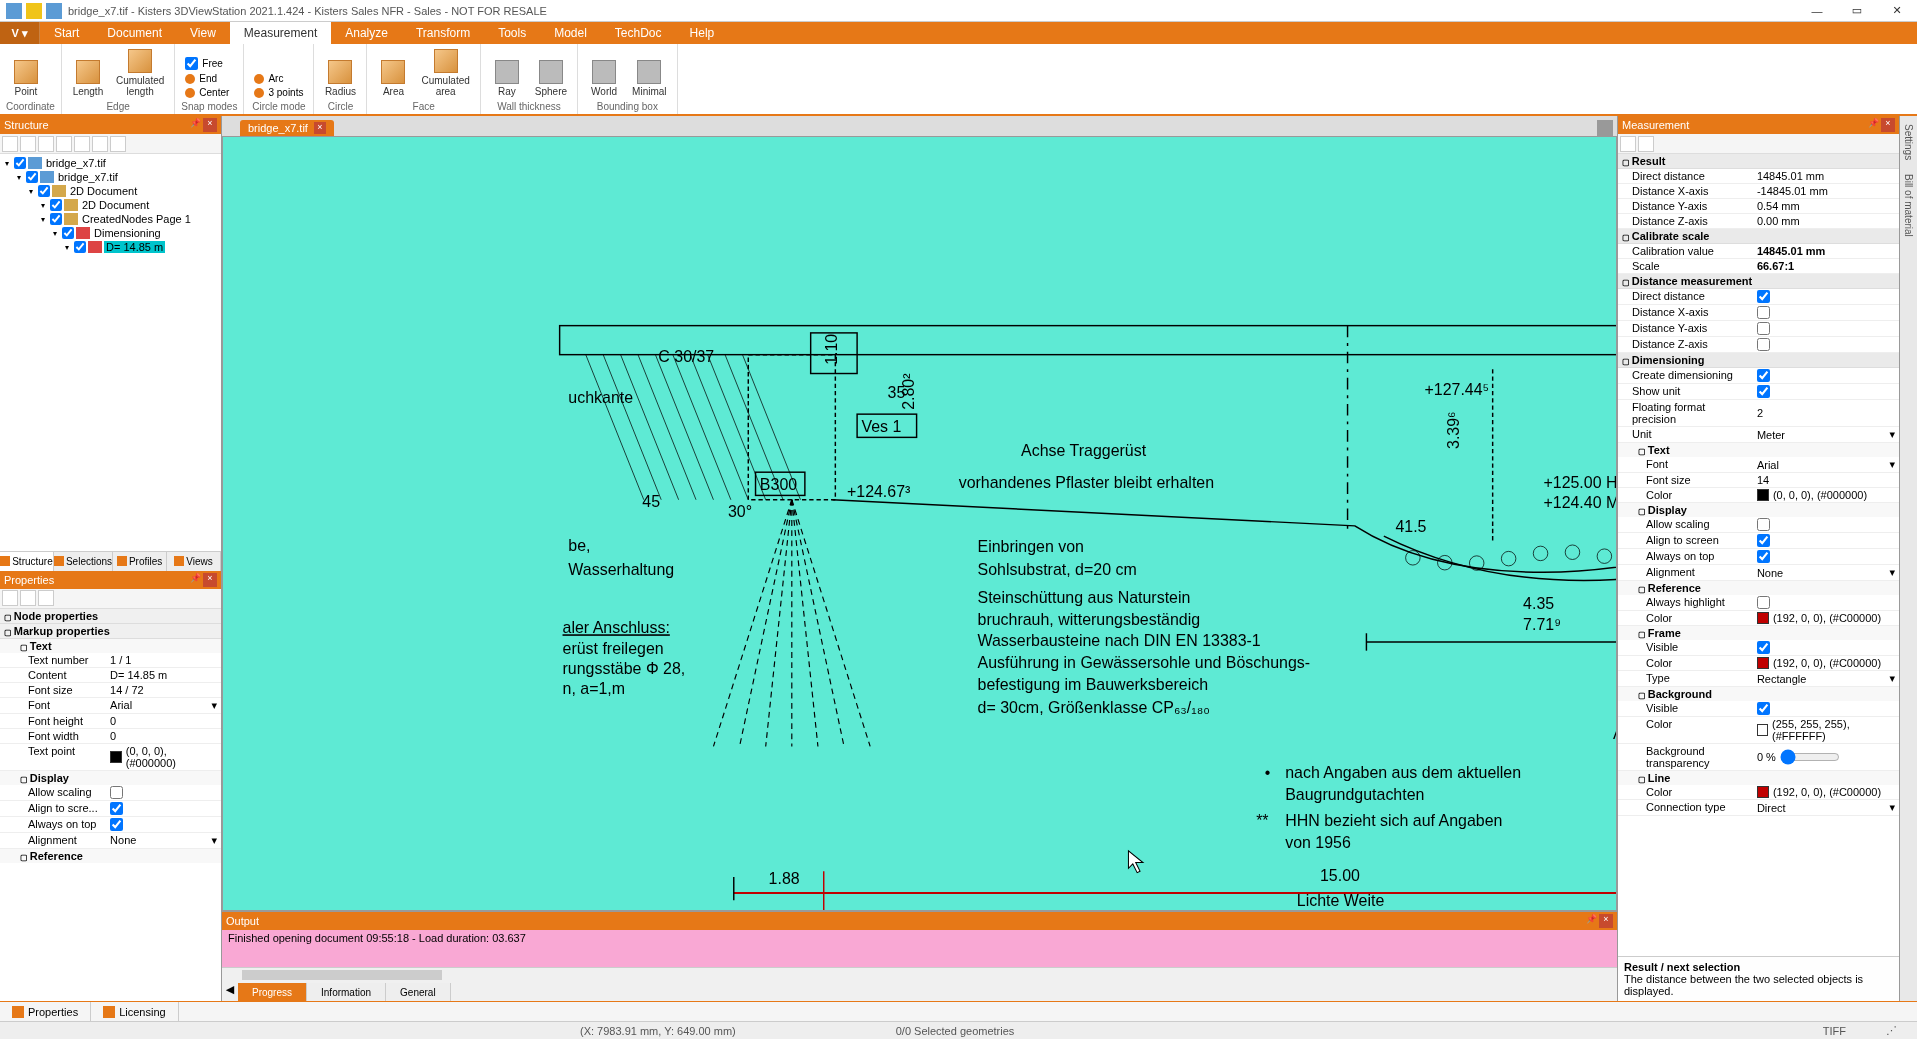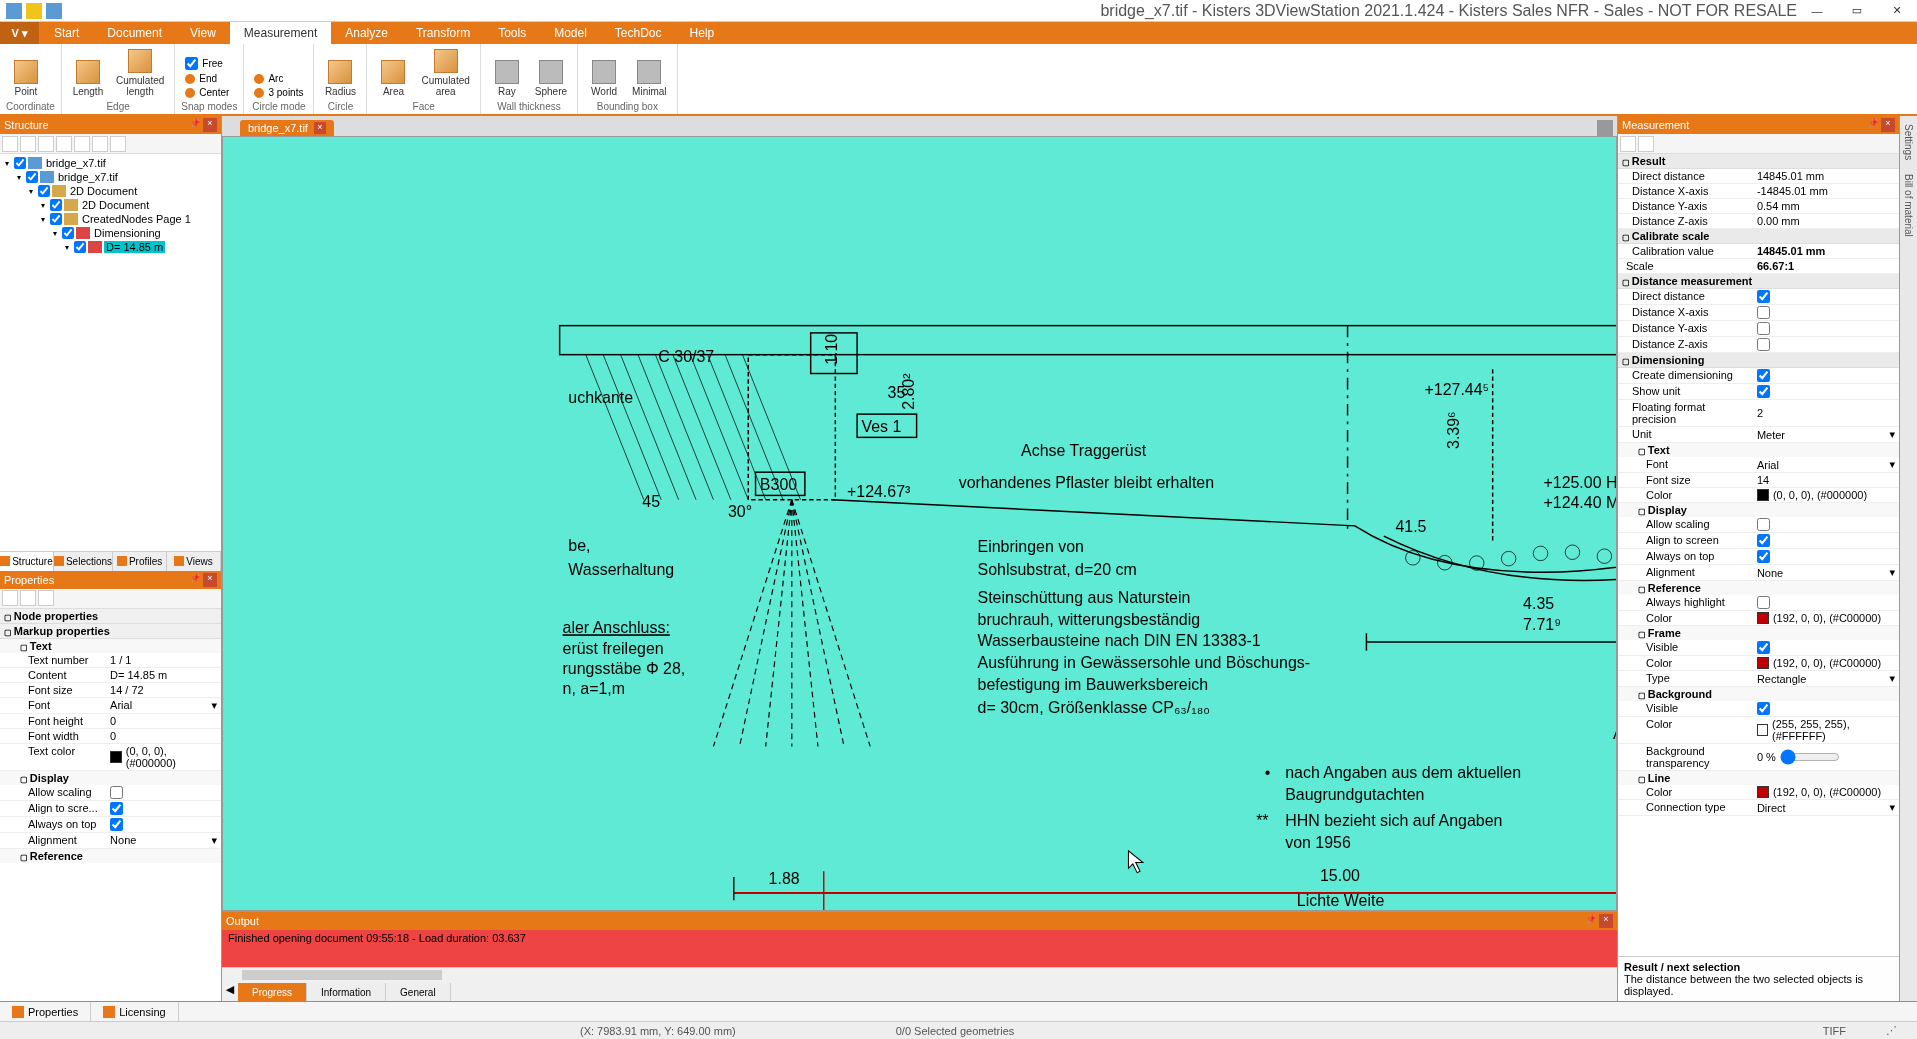--- a/index.html
+++ b/index.html
@@ -3,21 +3,21 @@
 <meta charset="utf-8">
 <style>
 * { box-sizing: border-box; margin: 0; padding: 0; font-family: 'Segoe UI', Tahoma, sans-serif; font-size: 11px; }
 body { background: #f0f0f0; width: 1917px; height: 1039px; overflow: hidden; display: flex; flex-direction: column; }
 
 
 .titlebar { height: 22px; background: #fff; display: flex; align-items: center; border-bottom: 1px solid #ccc; }
 .titlebar .qat { display: flex; gap: 4px; padding: 0 6px; }
 .titlebar .qat-icon { width: 16px; height: 16px; background: #5b9bd5; }
 .titlebar .qat-icon.yellow { background: #f0c419; }
-.titlebar .title { flex: 1; text-align: right; color: #555; font-size: 16px; }
+.titlebar .title { flex: 1; text-align: left; color: #555; font-size: 11px; }
 .titlebar .winbtns { display: flex; }
 .titlebar .winbtn { width: 40px; height: 22px; display: flex; align-items: center; justify-content: center; color: #333; cursor: pointer; }
 
 
 .ribbon-tabs { height: 22px; background: #e67817; display: flex; align-items: stretch; }
 .ribbon-tabs .filetab { width: 40px; background: #bf6312; color: #fff; display: flex; align-items: center; justify-content: center; font-weight: bold; border-right: 1px solid rgba(255,255,255,0.2); }
 .ribbon-tabs .tab { padding: 0 14px; color: #fff; display: flex; align-items: center; cursor: pointer; font-size: 12px; }
 .ribbon-tabs .tab.active { background: #fff; color: #333; }
 
 
@@ -85,21 +85,21 @@
 .doc-tabs { height: 20px; background: #ddd; display: flex; align-items: flex-end; }
 .doc-tabs .dtab { background: #e67817; color: #fff; padding: 2px 8px; display: flex; align-items: center; gap: 6px; font-size: 11px; border-radius: 3px 3px 0 0; margin-left: 18px; }
 .doc-tabs .dtab .x { background: #c74a2e; width: 12px; height: 12px; text-align: center; font-size: 9px; cursor: pointer; }
 .doc-tabs .right-icon { margin-left: auto; width: 16px; height: 16px; background: #999; margin-right: 4px; }
 .viewport { flex: 1; background: #5eead4; position: relative; overflow: hidden; border: 1px solid #999; }
 .viewport .drawing { position: absolute; inset: 0; }
 .drawing text { font-family: Arial, sans-serif; }
 
 
 .output-panel { height: 56px; display: flex; flex-direction: column; border-top: 1px solid #999; justify-content: center; }
-.output-body { flex: 1; background: #ef4444; padding: 2px 6px; font-size: 11px; overflow: auto; }
+.output-body { flex: 1; background: #f9a8d4; padding: 2px 6px; font-size: 11px; overflow: auto; }
 .output-tabs { height: 18px; display: flex; }
 .output-tabs .otab { padding: 0 14px; font-size: 10px; display: flex; align-items: center; border-right: 1px solid #ccc; cursor: pointer; background: #eee; }
 .output-tabs .otab.active { background: #e67817; color: #fff; }
 .output-tabs .arrow { width: 16px; text-align: center; cursor: pointer; }
 
 
 .meas-body { flex: 1; overflow: auto; font-size: 11px; position: relative; }
 .meas-body .pgroup { background: #eaeaea; }
 .help-box { background: #fefefe; border-top: 1px solid #ccc; padding: 4px 6px; font-size: 11px; }
 .help-box .ht { font-weight: bold; }
@@ -334,21 +334,21 @@
         </div>
         <div class="prow">
           <div class="pk" style="padding-left:28px">Font height</div>
           <div class="pv">0</div>
         </div>
         <div class="prow">
           <div class="pk" style="padding-left:28px">Font width</div>
           <div class="pv">0</div>
         </div>
         <div class="prow">
-          <div class="pk" style="padding-left:28px">Text color</div>
+          <div class="pk" style="padding-left:28px">Text point</div>
           <div class="pv"><span class="swatch" style="background:#000000"></span>(0, 0, 0), (#000000)</div>
         </div>
         <div class="subgroup">Display</div>
         <div class="prow">
           <div class="pk" style="padding-left:28px">Allow scaling</div>
           <div class="pv">
             <input type="checkbox" style="">
           </div>
         </div>
         <div class="prow">
@@ -583,21 +583,21 @@
           <div class="pv">0.00 mm</div>
         </div>
         <div class="pgroup">Calibrate scale</div>
         <div class="prow">
           <div class="pk" style="padding-left:14px">Calibration value</div>
           <div class="pv">
             <b>14845.01 mm</b>
           </div>
         </div>
         <div class="prow">
-          <div class="pk" style="padding-left:8px">Scale</div>
+          <div class="pk" style="padding-left:14px">Scale</div>
           <div class="pv">
             <b>66.67:1</b>
           </div>
         </div>
         <div class="pgroup">Distance measurement</div>
         <div class="prow">
           <div class="pk" style="padding-left:14px">Direct distance</div>
           <div class="pv">
             <input type="checkbox" checked="" style="">
           </div>

